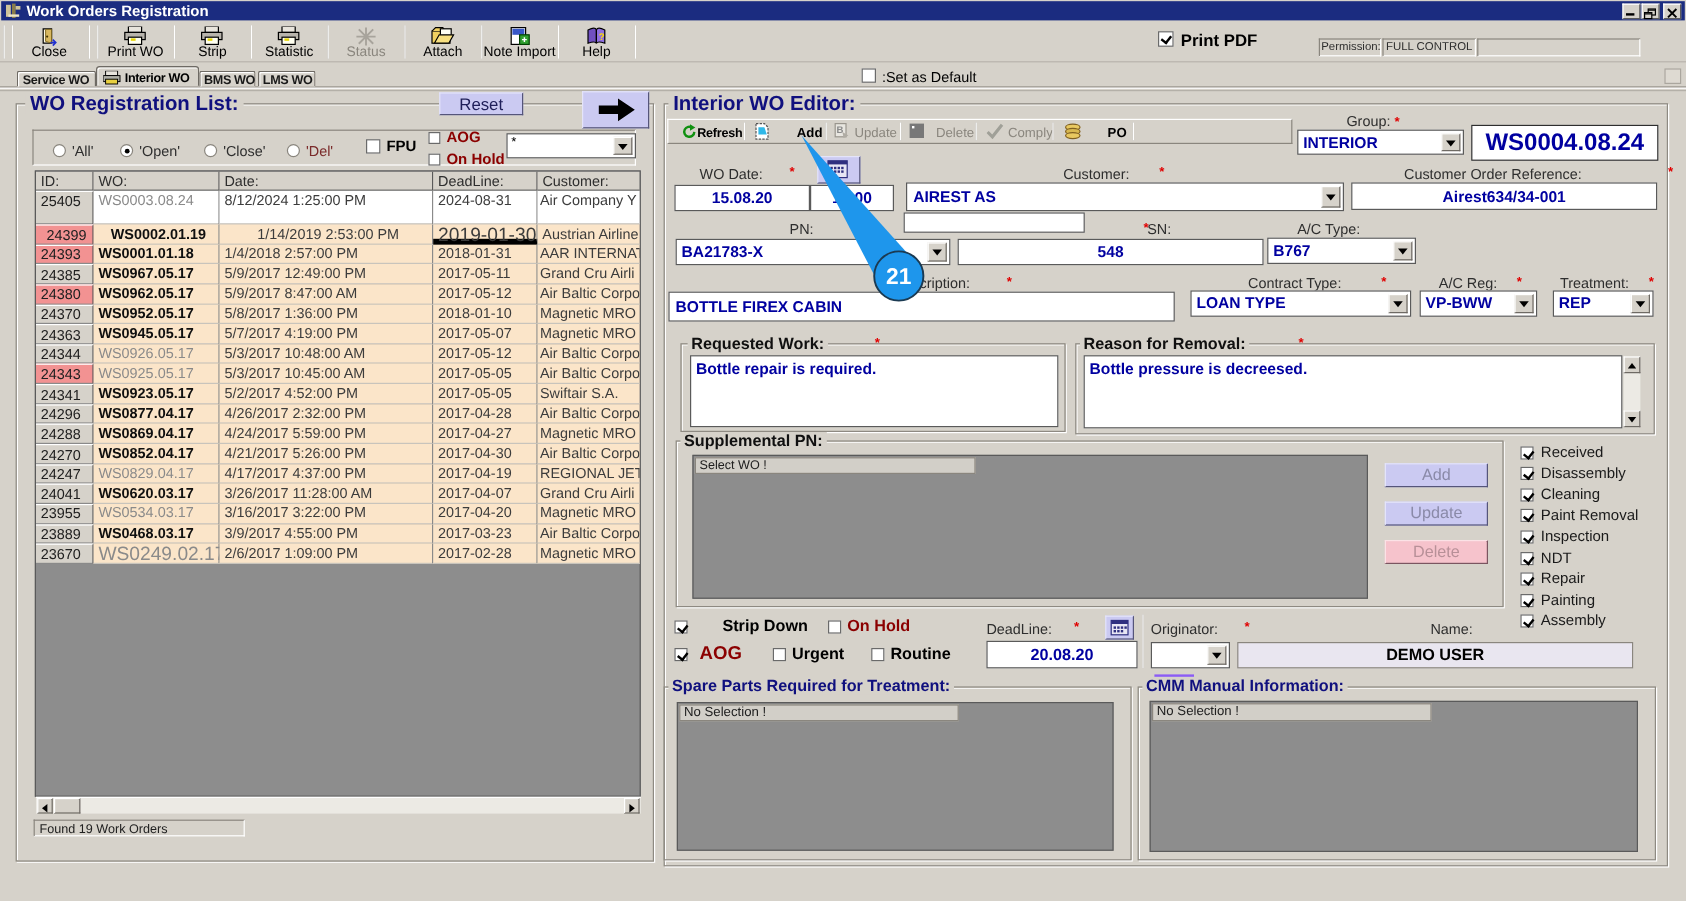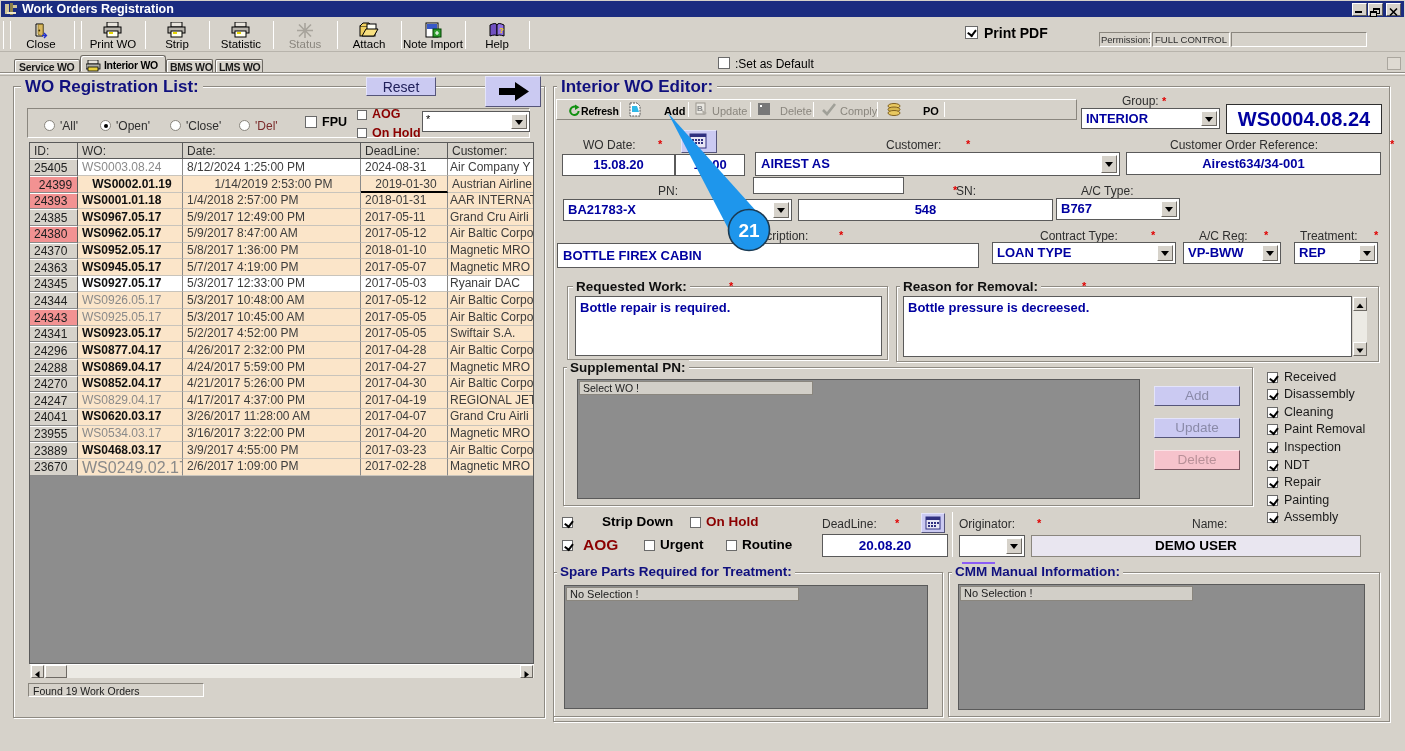--- a/index.html
+++ b/index.html
@@ -188,32 +188,32 @@
     <div class="combo-btn"></div>
   </div>
 <div class="abs" style="left:29px;top:142px;width:505px;height:522px;border:1px solid #5a5a5a;background:#8D8D8D;overflow:hidden;">
 <div style="display:flex;height:16px;">
       <div style="width:48px;flex:none;background:#D6D2CA;border-right:1px solid #5a5a5a;border-bottom:1px solid #5a5a5a;font-size:12px;color:#2e2e2e;padding:1px 0 0 4px;overflow:hidden;">ID:</div>
       <div style="width:105px;flex:none;background:#D6D2CA;border-right:1px solid #5a5a5a;border-bottom:1px solid #5a5a5a;font-size:12px;color:#2e2e2e;padding:1px 0 0 4px;overflow:hidden;">WO:</div>
       <div style="width:178px;flex:none;background:#D6D2CA;border-right:1px solid #5a5a5a;border-bottom:1px solid #5a5a5a;font-size:12px;color:#2e2e2e;padding:1px 0 0 4px;overflow:hidden;">Date:</div>
       <div style="width:87px;flex:none;background:#D6D2CA;border-right:1px solid #5a5a5a;border-bottom:1px solid #5a5a5a;font-size:12px;color:#2e2e2e;padding:1px 0 0 4px;overflow:hidden;">DeadLine:</div>
       <div style="width:86px;flex:none;background:#D6D2CA;border-right:1px solid #5a5a5a;border-bottom:1px solid #5a5a5a;font-size:12px;color:#2e2e2e;padding:1px 0 0 4px;overflow:hidden;">Customer:</div>
     </div>
-<div style="display:flex;height:17px;">
+<div style="display:flex;height:28px;">
       <div style="width:48px;flex:none;background:#D6D2CA;border-right:1px solid #5a5a5a;border-bottom:1px solid #8a8a8a;border-top:1px solid #fff;font-size:12px;color:#202020;padding:0.5px 0 0 4px;">25405</div>
       <div style="width:105px;flex:none;background:#FFFFFF;border-right:1px solid #8a8a8a;border-bottom:1px solid #c8c4bc;font-size:12px;color:#8a8a8a;padding:0.5px 0 0 4px;">WS0003.08.24</div>
       <div style="width:178px;flex:none;background:#FFFFFF;border-right:1px solid #8a8a8a;border-bottom:1px solid #c8c4bc;font-size:12px;color:#3c3c3c;padding:0.5px 0 0 4px;">8/12/2024 1:25:00 PM</div>
       <div style="width:87px;flex:none;background:#FFFFFF;border-right:1px solid #8a8a8a;border-bottom:1px solid #c8c4bc;font-size:12px;color:#3c3c3c;padding:0.5px 0 0 4px;">2024-08-31</div>
       <div style="width:86px;flex:none;background:#FFFFFF;border-bottom:1px solid #c8c4bc;font-size:12px;color:#3c3c3c;padding:0.5px 0 0 2px;white-space:nowrap;overflow:hidden;">Air Company Y</div>
     </div>
 <div style="display:flex;height:16.65px;text-align:center;">
       <div style="width:48px;flex:none;background:#F29292;border-right:1px solid #5a5a5a;border-bottom:1px solid #8a8a8a;border-top:1px solid #fff;font-size:12px;color:#202020;padding:0.5px 0 0 4px;">24399</div>
       <div style="width:105px;flex:none;background:#FBE5C9;border-right:1px solid #8a8a8a;border-bottom:1px solid #c8c4bc;font-size:12px;font-weight:bold;color:#101010;padding:0.5px 0 0 4px;">WS0002.01.19</div>
       <div style="width:178px;flex:none;background:#FBE5C9;border-right:1px solid #8a8a8a;border-bottom:1px solid #c8c4bc;font-size:12px;color:#3c3c3c;padding:0.5px 0 0 4px;">1/14/2019 2:53:00 PM</div>
-      <div style="width:87px;flex:none;background:#FBE5C9;border-right:1px solid #8a8a8a;border-bottom:2px solid #000000;font-size:12px;color:#3c3c3c;padding:0.5px 0 0 4px;">2019-01-30</div>
+      <div style="width:87px;flex:none;background:#FBE5C9;border-right:1px solid #8a8a8a;border-bottom:5px solid #000000;font-size:16px;color:#3c3c3c;padding:0.5px 0 0 4px;">2019-01-30</div>
       <div style="width:86px;flex:none;background:#FBE5C9;border-bottom:1px solid #c8c4bc;font-size:12px;color:#3c3c3c;padding:0.5px 0 0 2px;white-space:nowrap;overflow:hidden;">Austrian Airline</div>
     </div>
 <div style="display:flex;height:16.65px;">
       <div style="width:48px;flex:none;background:#F29292;border-right:1px solid #5a5a5a;border-bottom:1px solid #8a8a8a;border-top:1px solid #fff;font-size:12px;color:#202020;padding:0.5px 0 0 4px;">24393</div>
       <div style="width:105px;flex:none;background:#FBE5C9;border-right:1px solid #8a8a8a;border-bottom:1px solid #c8c4bc;font-size:12px;font-weight:bold;color:#101010;padding:0.5px 0 0 4px;">WS0001.01.18</div>
       <div style="width:178px;flex:none;background:#FBE5C9;border-right:1px solid #8a8a8a;border-bottom:1px solid #c8c4bc;font-size:12px;color:#3c3c3c;padding:0.5px 0 0 4px;">1/4/2018 2:57:00 PM</div>
       <div style="width:87px;flex:none;background:#FBE5C9;border-right:1px solid #8a8a8a;border-bottom:1px solid #c8c4bc;font-size:12px;color:#3c3c3c;padding:0.5px 0 0 4px;">2018-01-31</div>
       <div style="width:86px;flex:none;background:#FBE5C9;border-bottom:1px solid #c8c4bc;font-size:12px;color:#3c3c3c;padding:0.5px 0 0 2px;white-space:nowrap;overflow:hidden;">AAR INTERNAT</div>
     </div>
 <div style="display:flex;height:16.65px;">
@@ -236,27 +236,20 @@
       <div style="width:178px;flex:none;background:#FBE5C9;border-right:1px solid #8a8a8a;border-bottom:1px solid #c8c4bc;font-size:12px;color:#3c3c3c;padding:0.5px 0 0 4px;">5/8/2017 1:36:00 PM</div>
       <div style="width:87px;flex:none;background:#FBE5C9;border-right:1px solid #8a8a8a;border-bottom:1px solid #c8c4bc;font-size:12px;color:#3c3c3c;padding:0.5px 0 0 4px;">2018-01-10</div>
       <div style="width:86px;flex:none;background:#FBE5C9;border-bottom:1px solid #c8c4bc;font-size:12px;color:#3c3c3c;padding:0.5px 0 0 2px;white-space:nowrap;overflow:hidden;">Magnetic MRO</div>
     </div>
 <div style="display:flex;height:16.65px;">
       <div style="width:48px;flex:none;background:#D6D2CA;border-right:1px solid #5a5a5a;border-bottom:1px solid #8a8a8a;border-top:1px solid #fff;font-size:12px;color:#202020;padding:0.5px 0 0 4px;">24363</div>
       <div style="width:105px;flex:none;background:#FBE5C9;border-right:1px solid #8a8a8a;border-bottom:1px solid #c8c4bc;font-size:12px;font-weight:bold;color:#101010;padding:0.5px 0 0 4px;">WS0945.05.17</div>
       <div style="width:178px;flex:none;background:#FBE5C9;border-right:1px solid #8a8a8a;border-bottom:1px solid #c8c4bc;font-size:12px;color:#3c3c3c;padding:0.5px 0 0 4px;">5/7/2017 4:19:00 PM</div>
       <div style="width:87px;flex:none;background:#FBE5C9;border-right:1px solid #8a8a8a;border-bottom:1px solid #c8c4bc;font-size:12px;color:#3c3c3c;padding:0.5px 0 0 4px;">2017-05-07</div>
       <div style="width:86px;flex:none;background:#FBE5C9;border-bottom:1px solid #c8c4bc;font-size:12px;color:#3c3c3c;padding:0.5px 0 0 2px;white-space:nowrap;overflow:hidden;">Magnetic MRO</div>
-    </div>
-<div style="display:flex;height:16.65px;">
-      <div style="width:48px;flex:none;background:#D6D2CA;border-right:1px solid #5a5a5a;border-bottom:1px solid #8a8a8a;border-top:1px solid #fff;font-size:12px;color:#202020;padding:0.5px 0 0 4px;">24345</div>
-      <div style="width:105px;flex:none;background:#FFFFFF;border-right:1px solid #8a8a8a;border-bottom:1px solid #c8c4bc;font-size:12px;font-weight:bold;color:#101010;padding:0.5px 0 0 4px;">WS0927.05.17</div>
-      <div style="width:178px;flex:none;background:#FFFFFF;border-right:1px solid #8a8a8a;border-bottom:1px solid #c8c4bc;font-size:12px;color:#3c3c3c;padding:0.5px 0 0 4px;">5/3/2017 12:33:00 PM</div>
-      <div style="width:87px;flex:none;background:#FFFFFF;border-right:1px solid #8a8a8a;border-bottom:1px solid #c8c4bc;font-size:12px;color:#3c3c3c;padding:0.5px 0 0 4px;">2017-05-03</div>
-      <div style="width:86px;flex:none;background:#FFFFFF;border-bottom:1px solid #c8c4bc;font-size:12px;color:#3c3c3c;padding:0.5px 0 0 2px;white-space:nowrap;overflow:hidden;">Ryanair DAC</div>
     </div>
 <div style="display:flex;height:16.65px;">
       <div style="width:48px;flex:none;background:#D6D2CA;border-right:1px solid #5a5a5a;border-bottom:1px solid #8a8a8a;border-top:1px solid #fff;font-size:12px;color:#202020;padding:0.5px 0 0 4px;">24344</div>
       <div style="width:105px;flex:none;background:#FBE5C9;border-right:1px solid #8a8a8a;border-bottom:1px solid #c8c4bc;font-size:12px;color:#8a8a8a;padding:0.5px 0 0 4px;">WS0926.05.17</div>
       <div style="width:178px;flex:none;background:#FBE5C9;border-right:1px solid #8a8a8a;border-bottom:1px solid #c8c4bc;font-size:12px;color:#3c3c3c;padding:0.5px 0 0 4px;">5/3/2017 10:48:00 AM</div>
       <div style="width:87px;flex:none;background:#FBE5C9;border-right:1px solid #8a8a8a;border-bottom:1px solid #c8c4bc;font-size:12px;color:#3c3c3c;padding:0.5px 0 0 4px;">2017-05-12</div>
       <div style="width:86px;flex:none;background:#FBE5C9;border-bottom:1px solid #c8c4bc;font-size:12px;color:#3c3c3c;padding:0.5px 0 0 2px;white-space:nowrap;overflow:hidden;">Air Baltic Corpo</div>
     </div>
 <div style="display:flex;height:16.65px;">
       <div style="width:48px;flex:none;background:#F29292;border-right:1px solid #5a5a5a;border-bottom:1px solid #8a8a8a;border-top:1px solid #fff;font-size:12px;color:#202020;padding:0.5px 0 0 4px;">24343</div>

